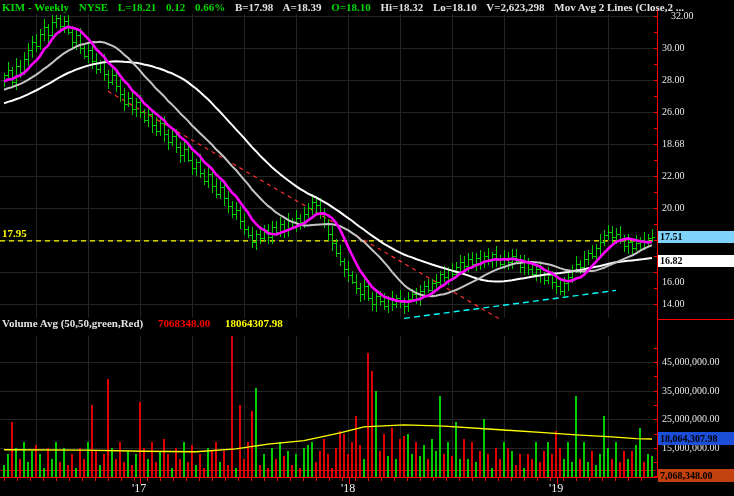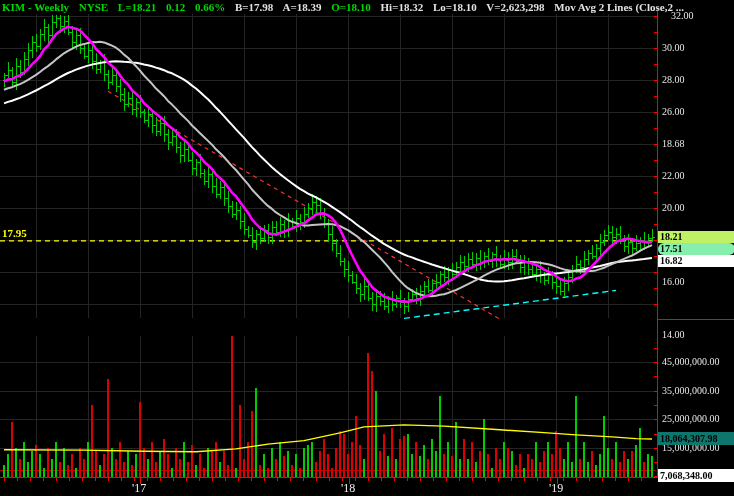--- a/index.html
+++ b/index.html
@@ -819,38 +819,43 @@
     <span class="w">A=18.39</span>
     <span class="g">O=18.10</span>
     <span class="w">Hi=18.32</span>
     <span class="w">Lo=18.10</span>
     <span class="w">V=2,623,298</span>
     <span class="w">Mov Avg 2 Lines (Close,2 ...</span>
   </div>
 
   <span class="leftlevel">17.95</span>
 
+  <div class="volhdr">
+    <span class="w">Volume Avg (50,50,green,Red)</span>
+    <span class="r">7068348.00</span>
+    <span class="y">18064307.98</span>
+  </div>
 
   <div id="labels">
       <div class="axlabel" style="left: 671px; top: 10px;">32.00</div>
       <div class="axlabel" style="left: 662px; top: 42px;">30.00</div>
       <div class="axlabel" style="left: 662px; top: 74px;">28.00</div>
       <div class="axlabel" style="left: 662px; top: 106px;">26.00</div>
       <div class="axlabel" style="left: 662px; top: 138px;">18.68</div>
       <div class="axlabel" style="left: 662px; top: 170px;">22.00</div>
       <div class="axlabel" style="left: 662px; top: 202px;">20.00</div>
       <div class="axlabel" style="left: 662px; top: 276px;">16.00</div>
-      <div class="axlabel" style="left: 662px; top: 298px; margin-top: 31px;">14.00</div>
+      <div class="axlabel" style="left: 662px; top: 298px;">14.00</div>
       <div class="axlabel" style="left: 662px; top: 356px;">45,000,000.00</div>
       <div class="axlabel" style="left: 662px; top: 385px;">35,000,000.00</div>
       <div class="axlabel" style="left: 662px; top: 413px;">25,000,000.00</div>
       <div class="axlabel" style="left: 662px; top: 442px;">15,000,000.00</div>
       <div class="yearlabel" style="left: 132px; top: 481px; position: absolute;">'17</div>
       <div class="yearlabel" style="left: 341px; top: 481px; position: absolute;">'18</div>
       <div class="yearlabel" style="left: 549px; top: 481px; position: absolute;">'19</div>
       <div class="badge" style="left: 658px; top: 231px; background: #bef264;">18.21</div>
-      <div class="badge" style="left: 658px; top: 243px; background: #86efac; border-radius: 6px;">17.51</div>
+      <div class="badge" style="left: 658px; top: 231px; background: #7dd3fc;">17.51</div>
       <div class="badge" style="left: 658px; top: 255px; background: rgb(255, 255, 255);">16.82</div>
-      <div class="badge" style="left: 658px; top: 432px; background: #0f766e; height: 13px; line-height: 13px;">18,064,307.98</div>
-      <div class="badge" style="left: 658px; top: 469px; background: #ffffff; height: 13px; line-height: 13px;">7,068,348.00</div>
+      <div class="badge" style="left: 658px; top: 432px; background: #1d4ed8; height: 13px; line-height: 13px;">18,064,307.98</div>
+      <div class="badge" style="left: 658px; top: 469px; background: #c2410c; height: 13px; line-height: 13px;">7,068,348.00</div>
     </div>
 
 </div>
 
 </body></html>

